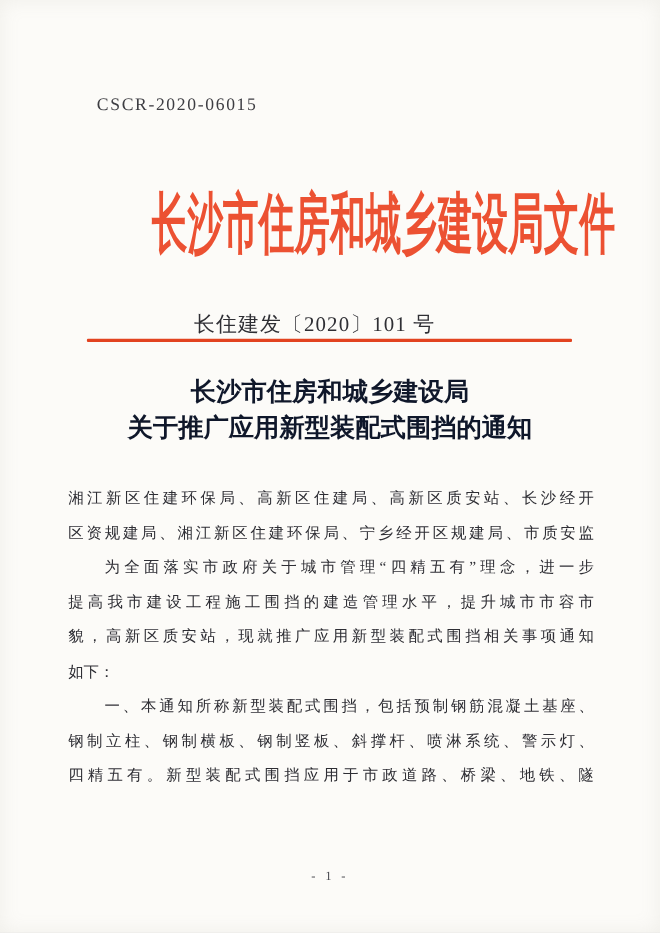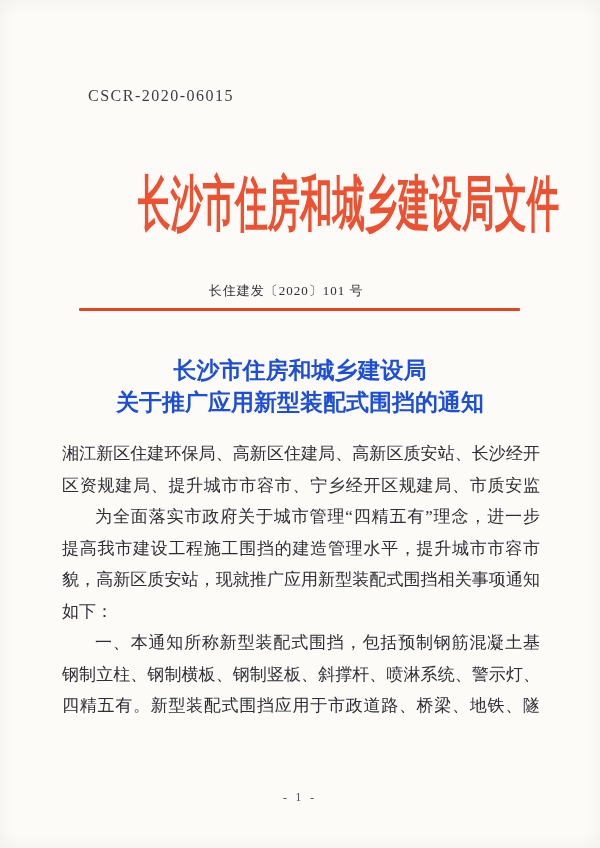--- a/index.html
+++ b/index.html
@@ -40,50 +40,49 @@
     transform: scaleX(0.54);
     transform-origin: center;
     letter-spacing: 0;
   }
   .doc-number {
     position: absolute;
     top: 282px;
     left: 0;
     width: 572px;
     text-align: center;
-    font-size: 13px;
+    font-size: 19px;
     letter-spacing: 1px;
     color: #2f2f34;
   }
   .red-rule {
     position: absolute;
     top: 308px;
     left: 79px;
     width: 441px;
     height: 3px;
     border-radius: 1px;
   }
   .doc-title {
     position: absolute;
-    top: 356px;
+    top: 341px;
     left: 0;
     width: 600px;
     text-align: center;
     font-size: 23px;
     line-height: 32.4px;
     font-weight: bold;
-    color: #1d4ed8;
-    font-family: Liberation Mono, monospace;
+    color: #0f172a;
   }
   .body-text {
     position: absolute;
     top: 438px;
     left: 62px;
     width: 478px;
-    font-size: 17px;
+    font-size: 14px;
     line-height: 31.55px;
     color: #2e2e34;
   }
   .bline {
     text-align: justify;
     text-align-last: justify;
     text-justify: inter-character;
     height: 31.55px;
     overflow: hidden;
   }
@@ -113,21 +112,21 @@
 
   <div class="red-rule" style="background: rgb(226, 67, 32);"></div>
 
   <div class="doc-title">
     <div>长沙市住房和城乡建设局</div>
     <div>关于推广应用新型装配式围挡的通知</div>
   </div>
 
   <div class="body-text">
       <div class="bline">湘江新区住建环保局、高新区住建局、高新区质安站、长沙经开</div>
-      <div class="bline">区资规建局、提升城市市容市、宁乡经开区规建局、市质安监</div>
+      <div class="bline">区资规建局、湘江新区住建环保局、宁乡经开区规建局、市质安监</div>
       <div class="bline indent">为全面落实市政府关于城市管理“四精五有”理念，进一步</div>
       <div class="bline">提高我市建设工程施工围挡的建造管理水平，提升城市市容市</div>
       <div class="bline">貌，高新区质安站，现就推广应用新型装配式围挡相关事项通知</div>
       <div class="bline endline">如下：</div>
       <div class="bline indent">一、本通知所称新型装配式围挡，包括预制钢筋混凝土基座、</div>
       <div class="bline">钢制立柱、钢制横板、钢制竖板、斜撑杆、喷淋系统、警示灯、</div>
       <div class="bline">四精五有。新型装配式围挡应用于市政道路、桥梁、地铁、隧</div>
     </div>
 
   <div class="page-number">- 1 -</div>

